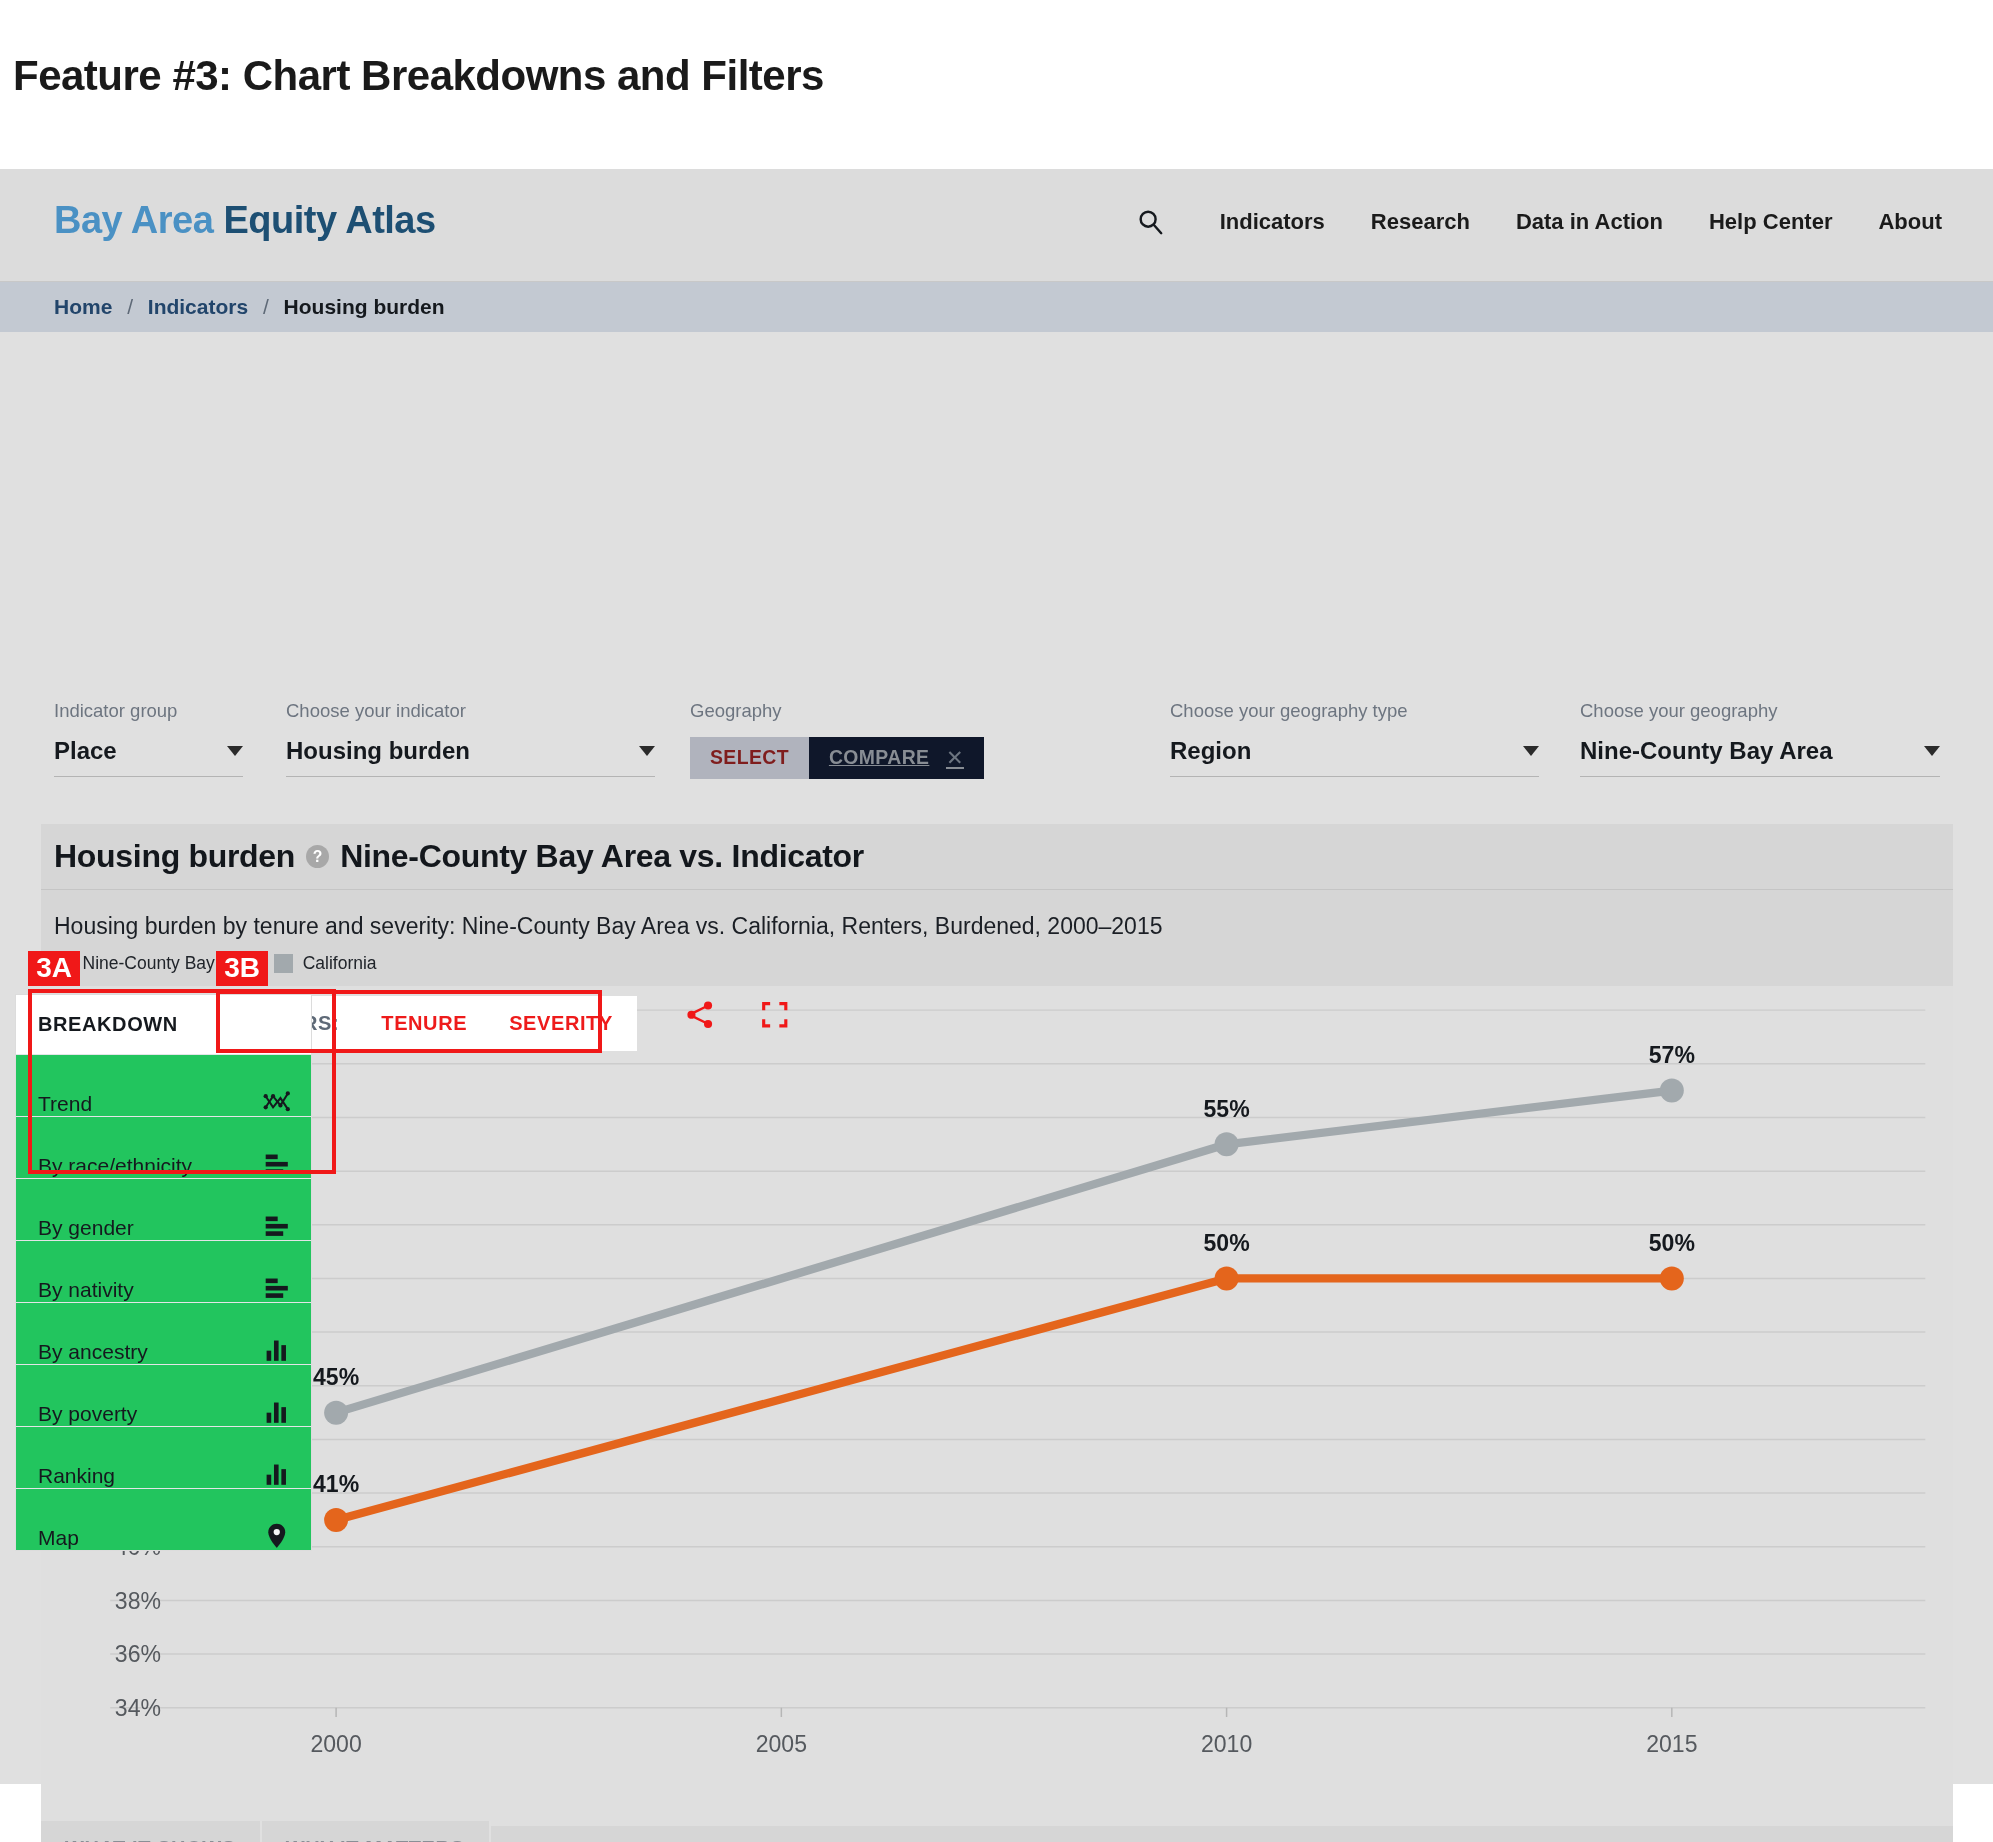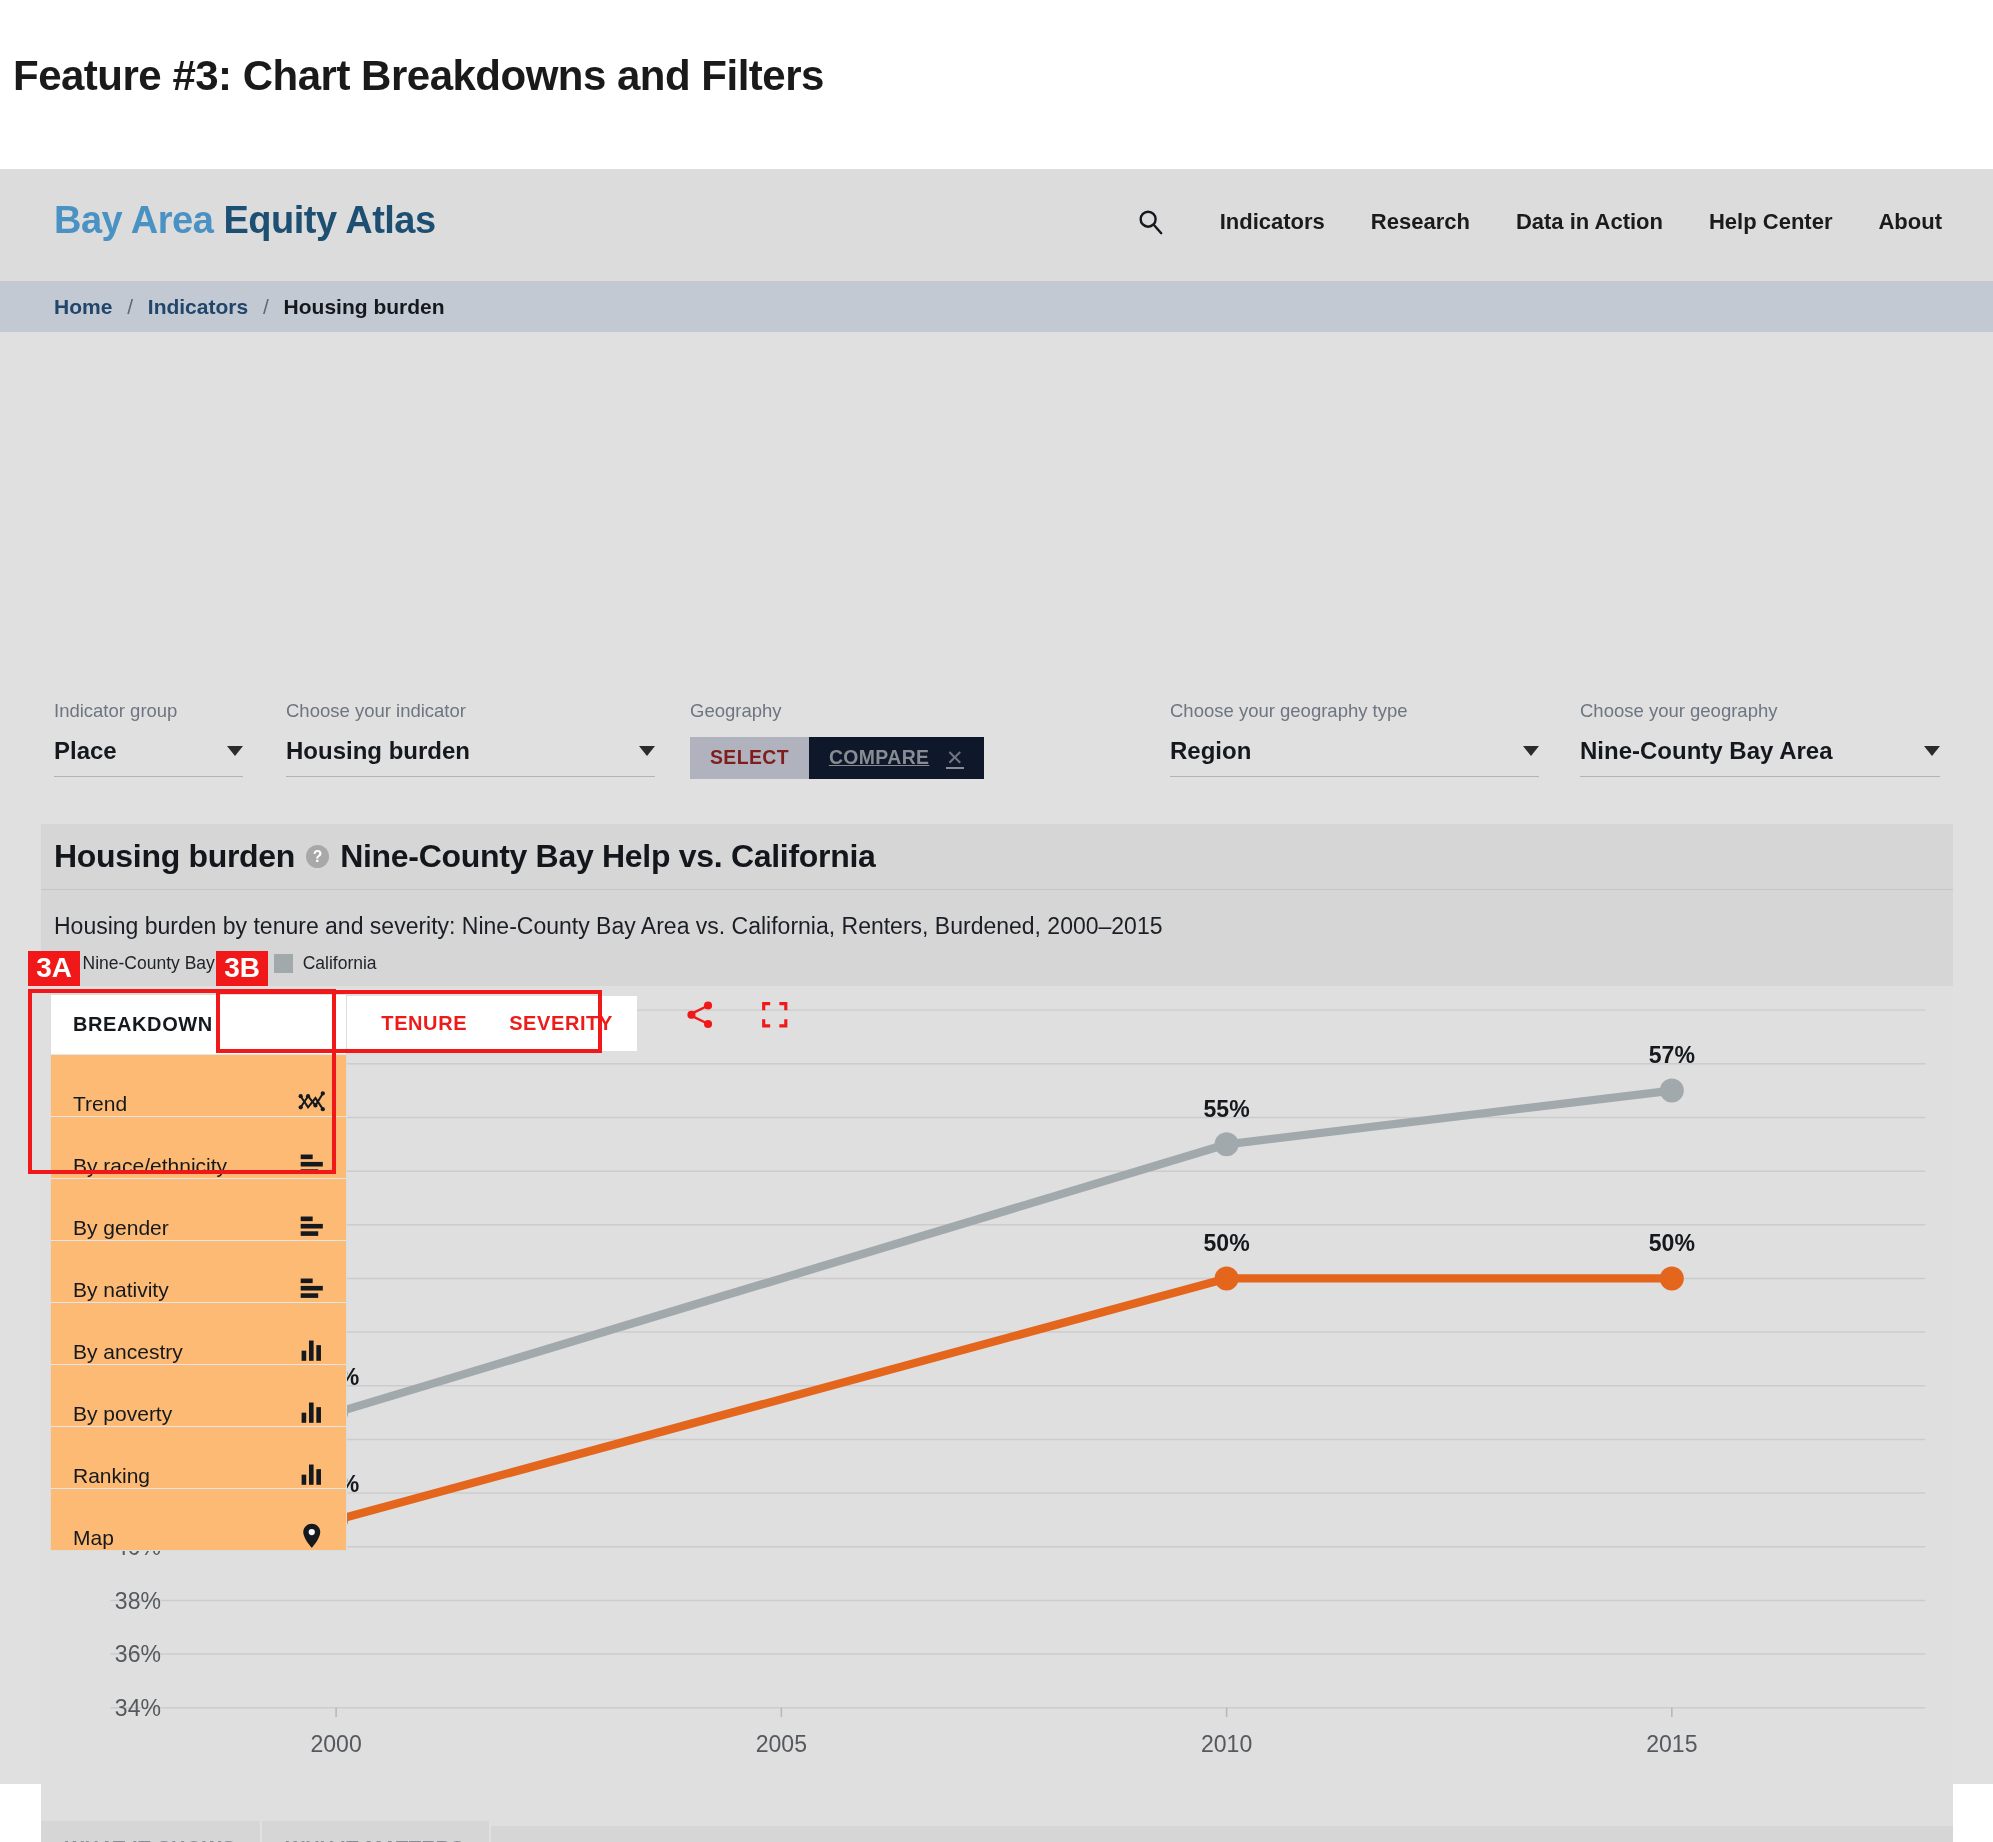--- a/index.html
+++ b/index.html
@@ -205,23 +205,23 @@
     position: absolute;
     left: 0; top: 162px;
     width: 1912px; height: 840px;
     background: #dfdfdf;
   }
   #plot-svg { display: block; }
 
   
   #breakdown-panel {
     position: absolute;
-    left: 50px; top: 825px;
+    left: 15px; top: 825px;
     width: 297px;
-    background: #fdba74;
+    background: #22c55e;
     border: 0.9px solid #dcdcdc;
     z-index: 12;
   }
   #breakdown-header {
     height: 59px;
     display: flex; align-items: center;
     padding-left: 22px;
     font-size: 20px; font-weight: bold;
     letter-spacing: 0.6px; color: #15191e;
     background: #ffffff;
@@ -390,21 +390,21 @@
       </div>
     </div>
 
   </div>
 
   <div id="chart-card">
 
     <div id="chart-title-row">
       <span class="ct-main">Housing burden</span>
       <span id="info-icon">?</span>
-      <span class="ct-main">Nine-County Bay Help vs. California</span>
+      <span class="ct-main">Nine-County Bay Area vs. Indicator</span>
     </div>
 
     <div id="chart-subtitle">Housing burden by tenure and severity: Nine-County Bay Area vs. California, Renters, Burdened, 2000–2015</div>
 
     <div id="chart-legend">
       <span class="legend-item">
         <span class="legend-swatch" style="background:#e4651c"></span>
         <span class="legend-text">Nine-County Bay Area</span>
       </span>
       <span class="legend-item">

